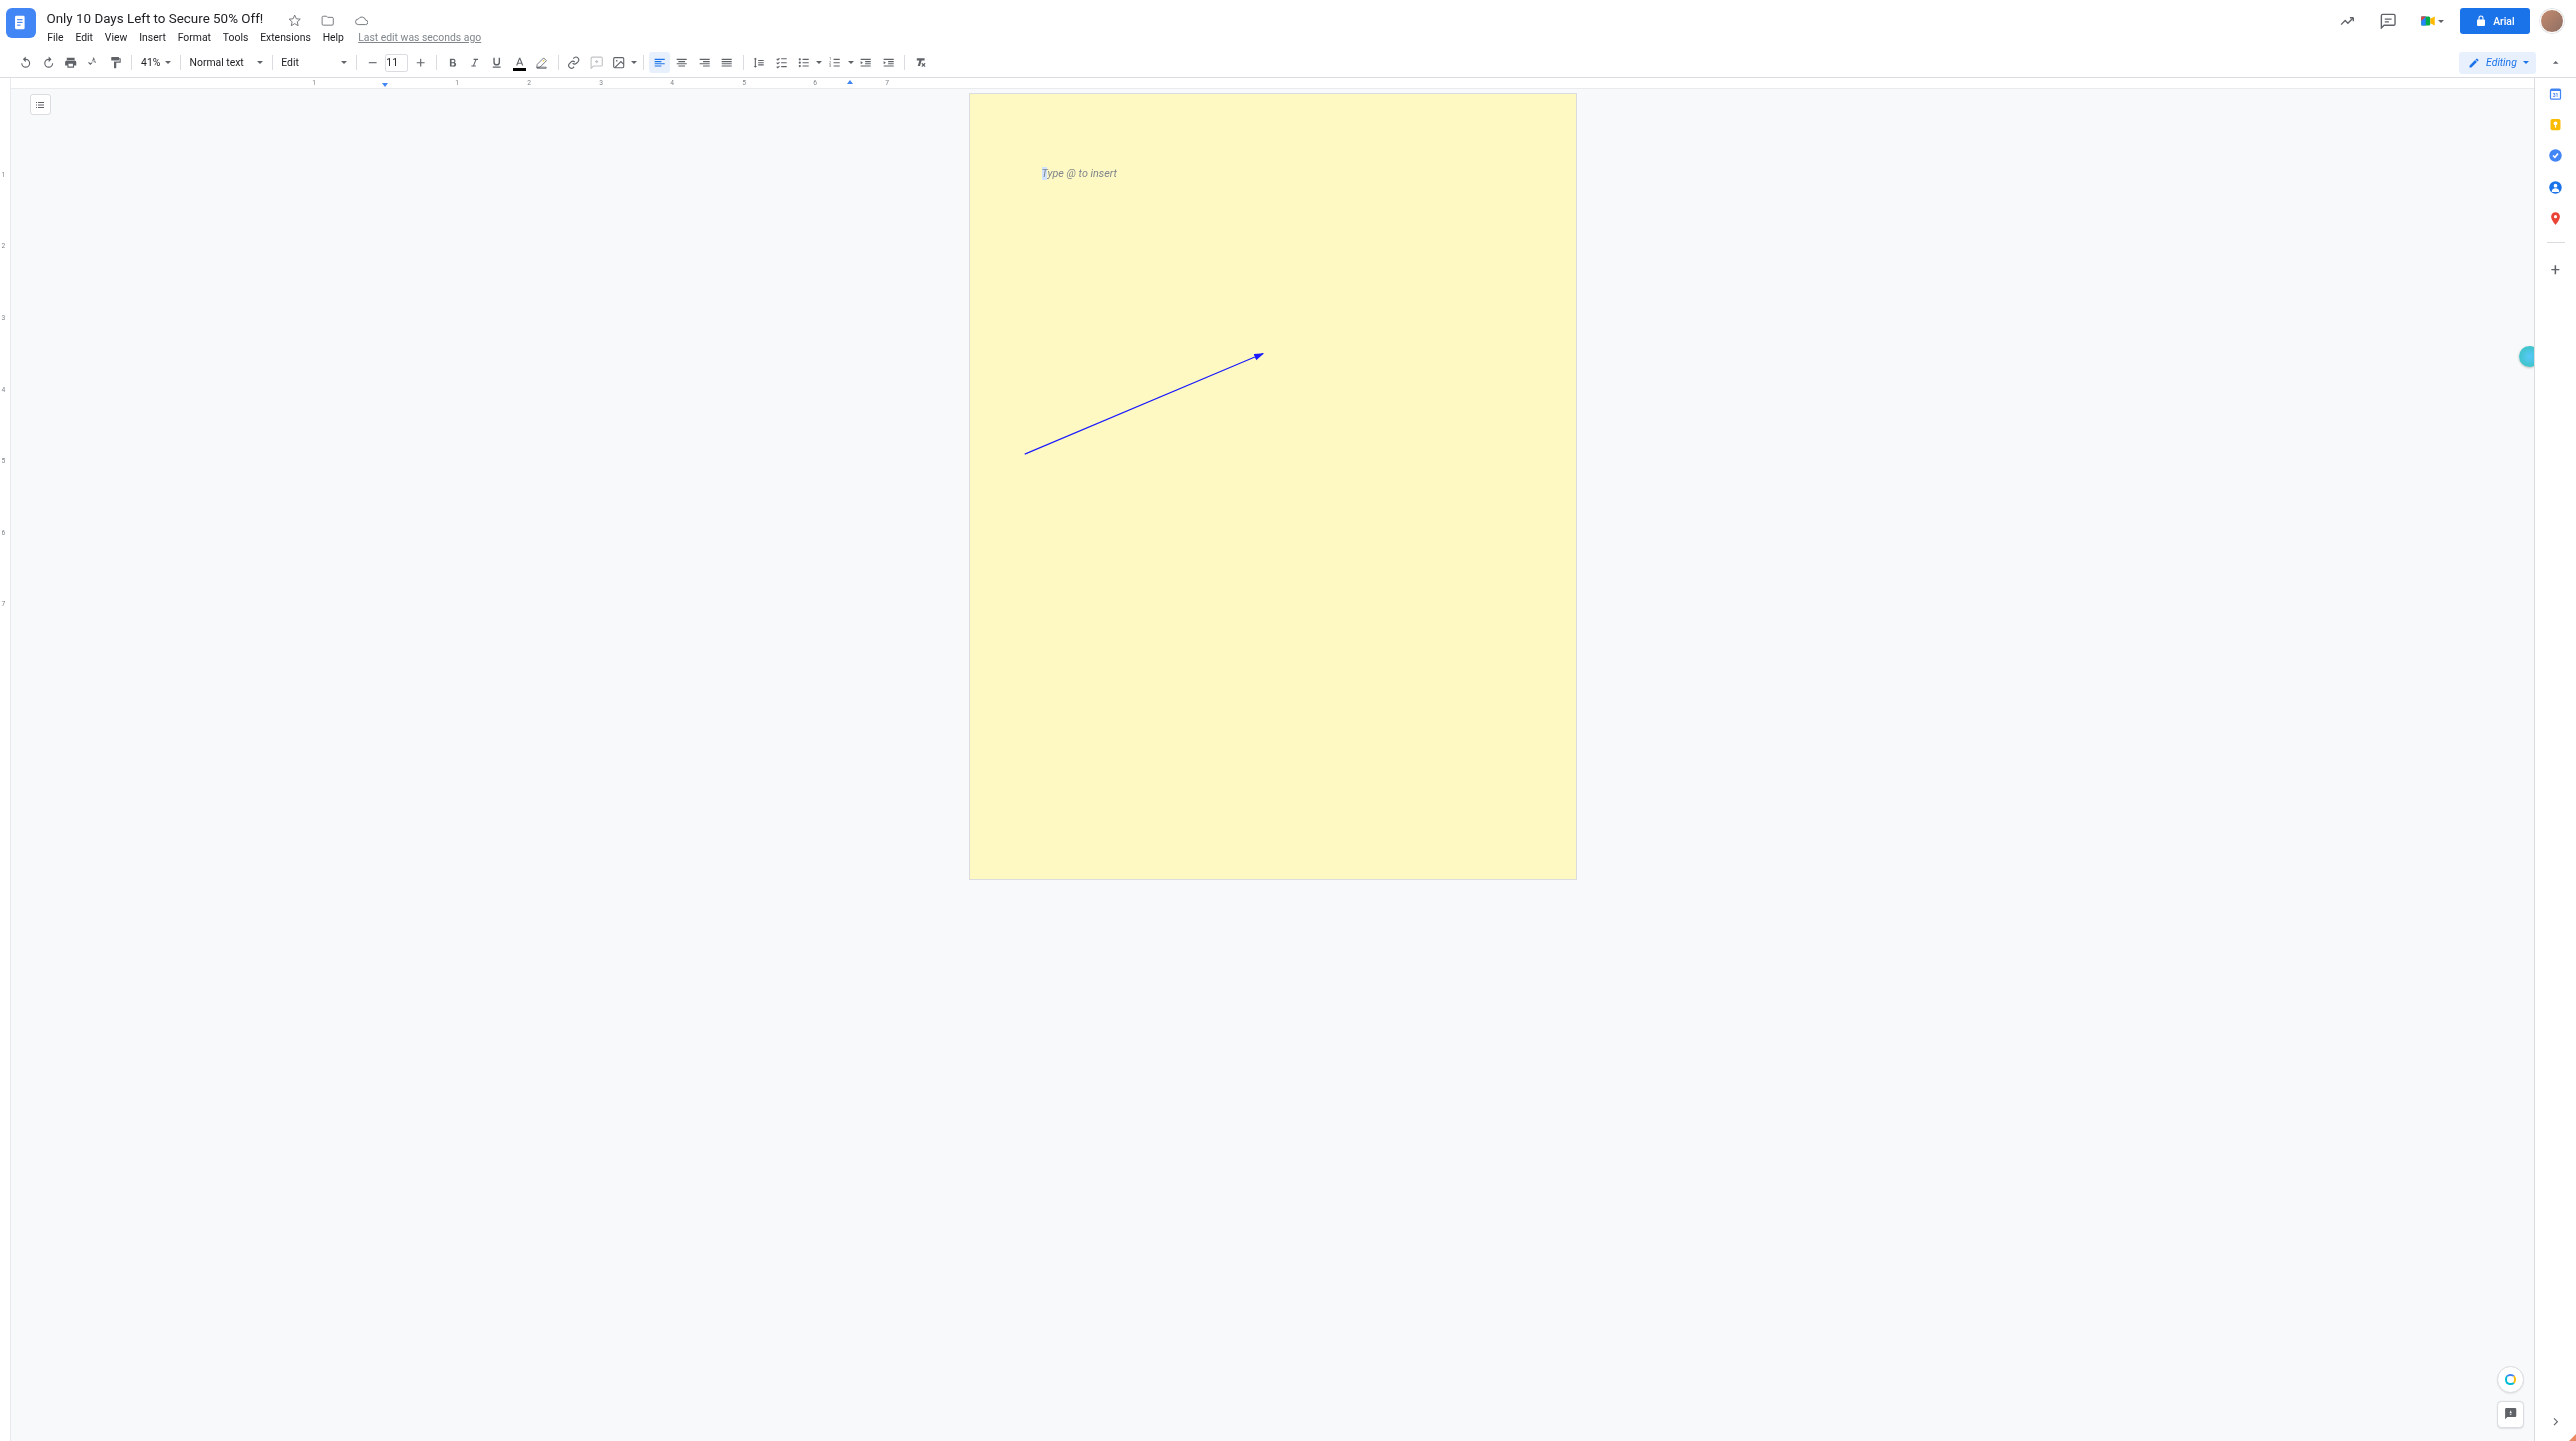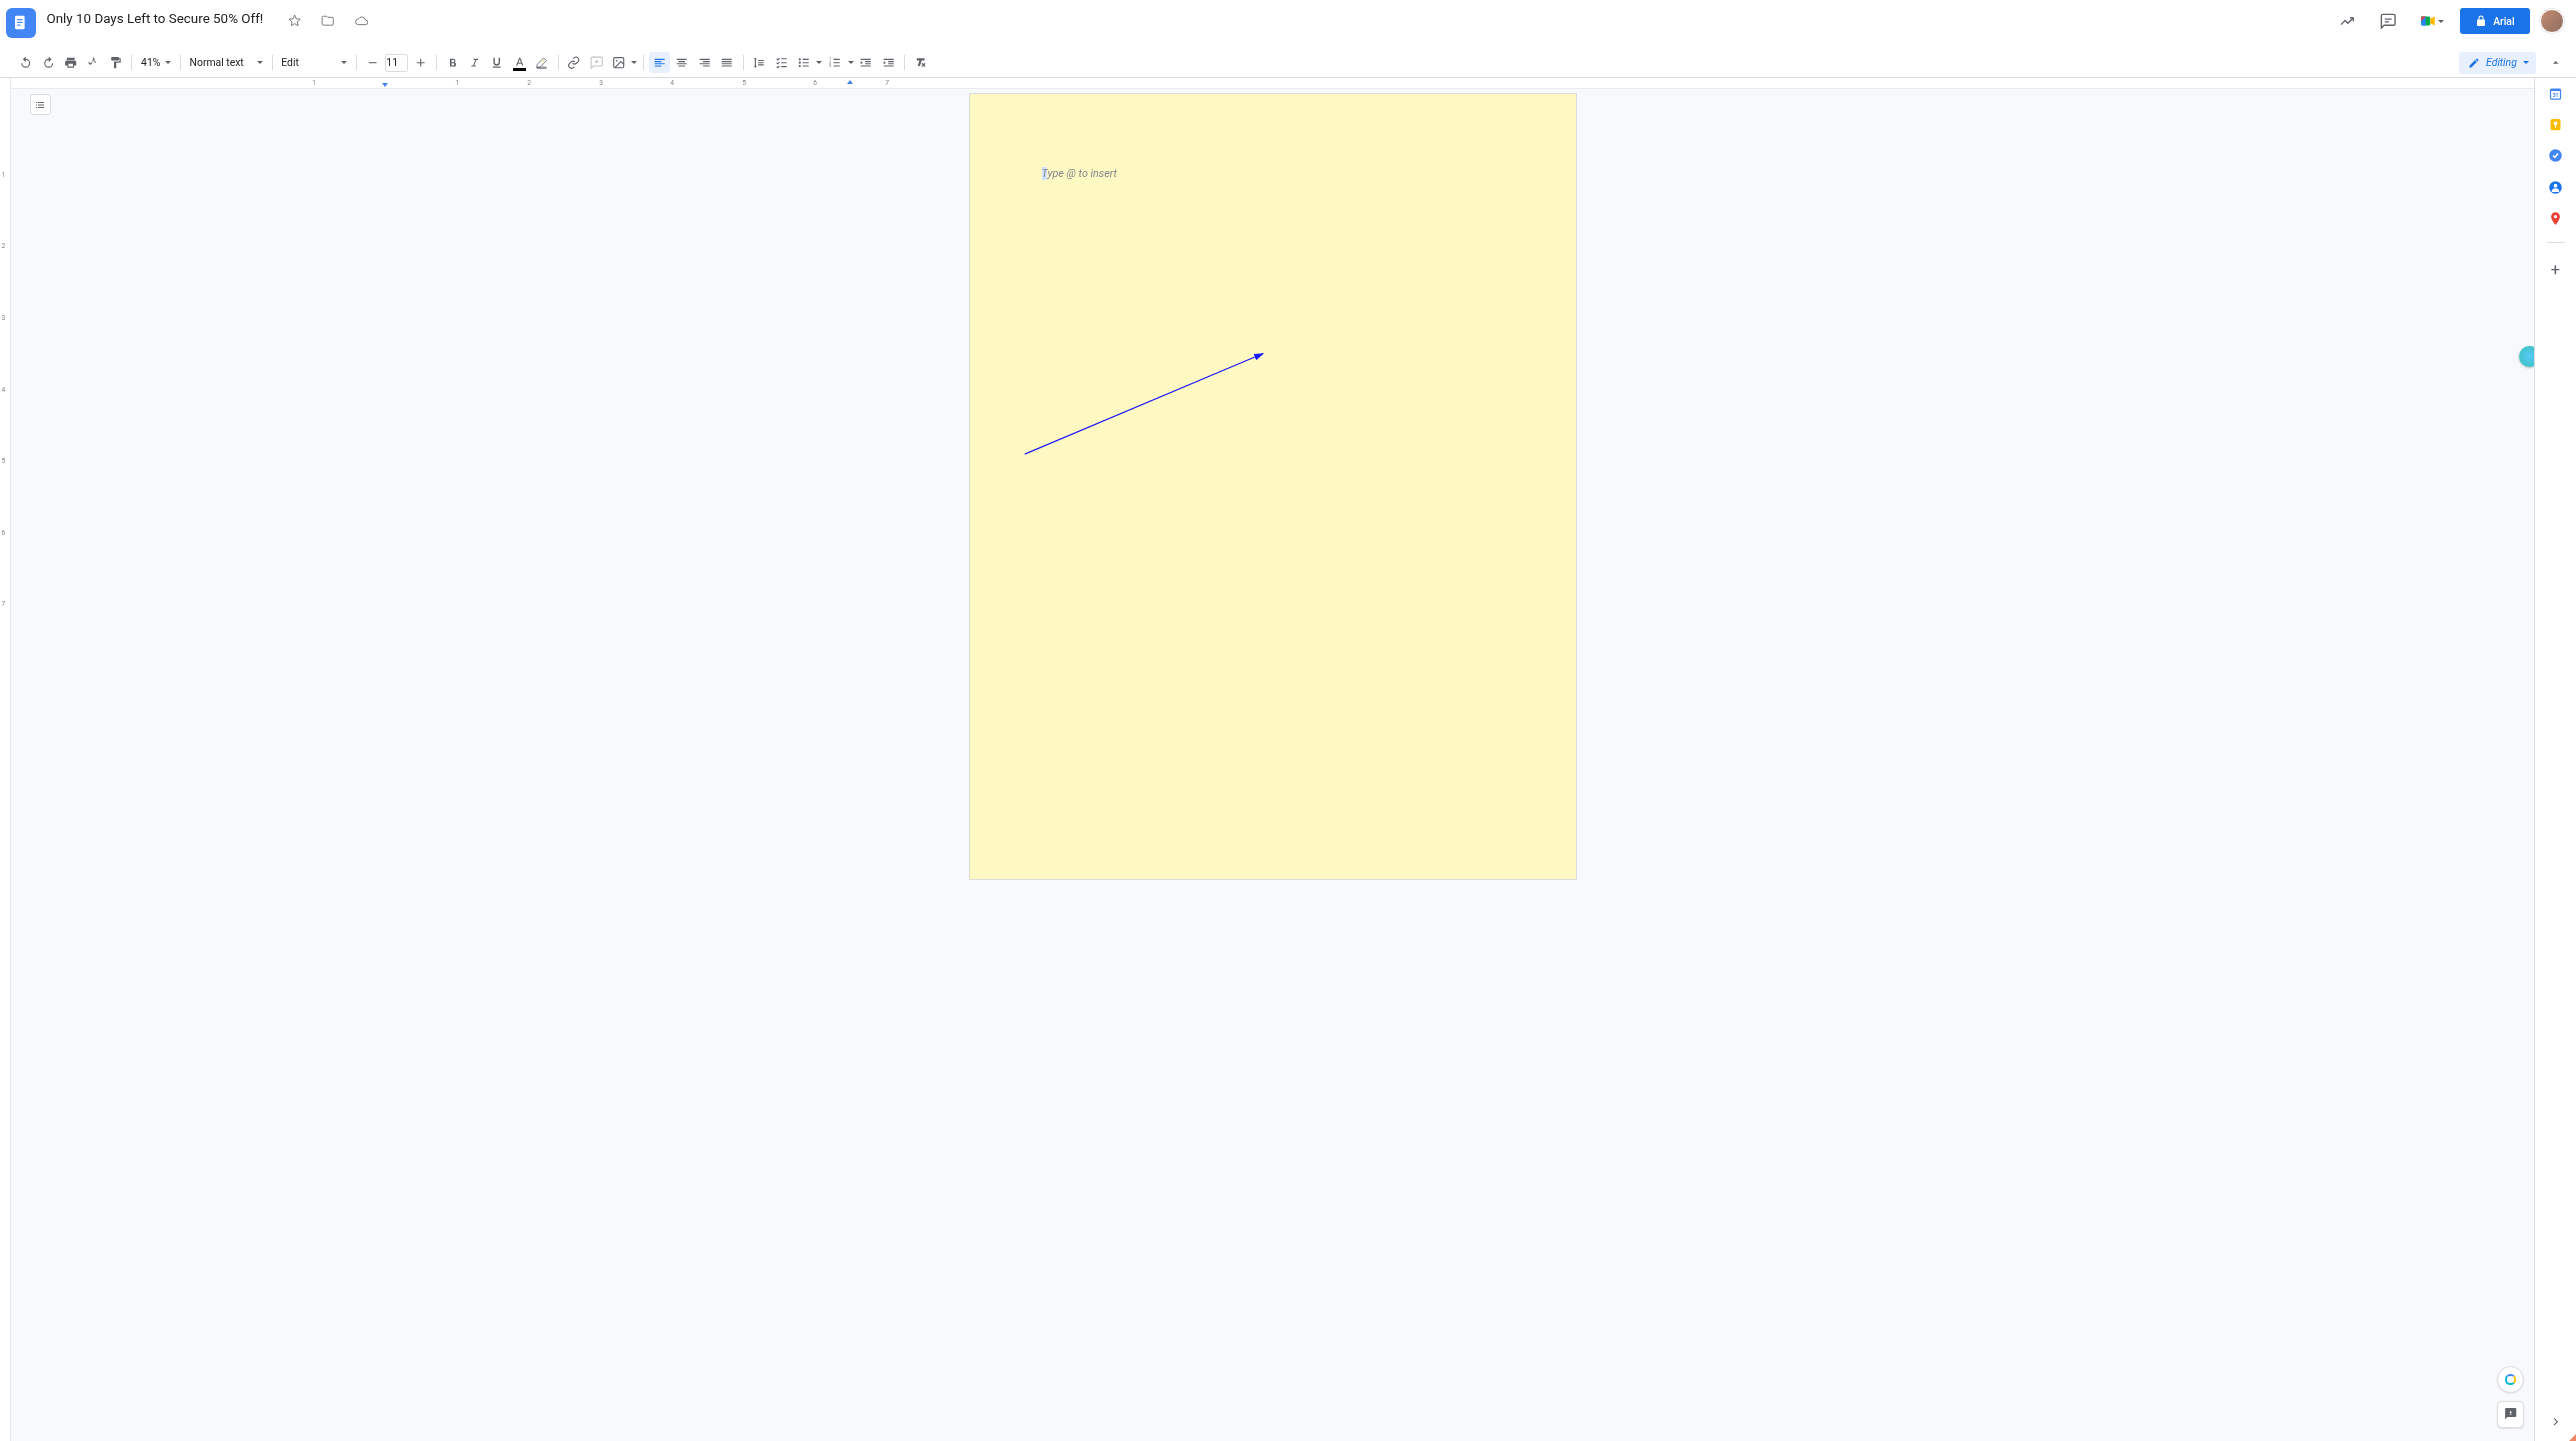--- a/index.html
+++ b/index.html
@@ -112,20 +112,31 @@
             <path d="M10 4H4a2 2 0 0 0-2 2v12a2 2 0 0 0 2 2h16a2 2 0 0 0 2-2V8a2 2 0 0 0-2-2h-8l-2-2z" fill="none" stroke="#5f6368" stroke-width="1.5"></path>
             <path d="M12 10v6m-3-3h6" stroke="#5f6368" stroke-width="1.5" fill="none" opacity="0"></path>
           </svg>
       </span>
       <span class="title-icon">
         <svg viewBox="0 0 24 24">
             <path d="M6 19a5 5 0 0 1 0-10 7 7 0 0 1 13 2 4 4 0 0 1 0 8H6z" fill="none" stroke="#5f6368" stroke-width="1.5"></path>
           </svg>
       </span>
     </div>
+    <div class="menubar">
+      <span class="menu-item">File</span>
+      <span class="menu-item">Edit</span>
+      <span class="menu-item">View</span>
+      <span class="menu-item">Insert</span>
+      <span class="menu-item">Format</span>
+      <span class="menu-item">Tools</span>
+      <span class="menu-item">Extensions</span>
+      <span class="menu-item">Help</span>
+      <span class="last-edit">Last edit was seconds ago</span>
+    </div>
   </div>
   <div class="title-right">
     <div class="tb-btn">
       <svg viewBox="0 0 24 24">
           <path d="M3 17l6-6 4 4 8-8" fill="none" stroke="#5f6368" stroke-width="2"></path>
           <path d="M21 7h-5m5 0v5" fill="none" stroke="#5f6368" stroke-width="2"></path>
         </svg>
     </div>
     <div class="tb-btn">
       <svg viewBox="0 0 24 24">

